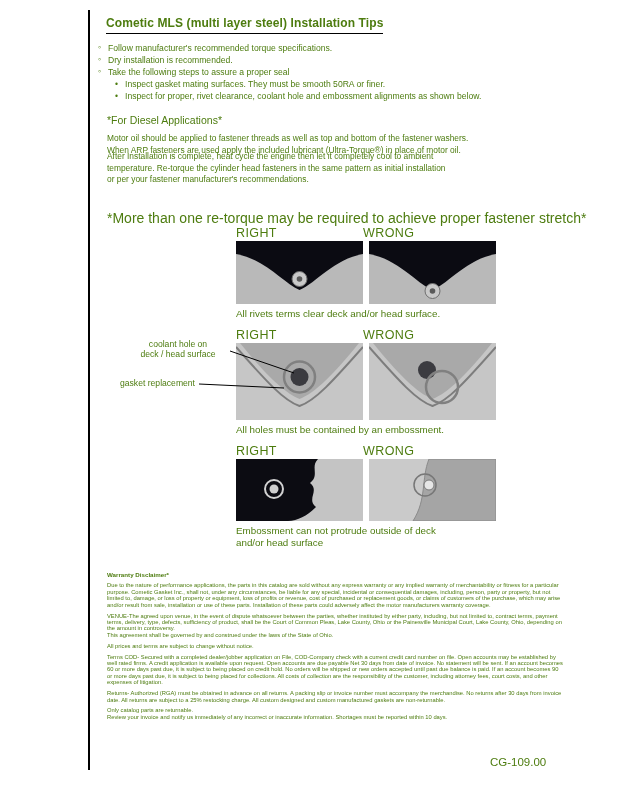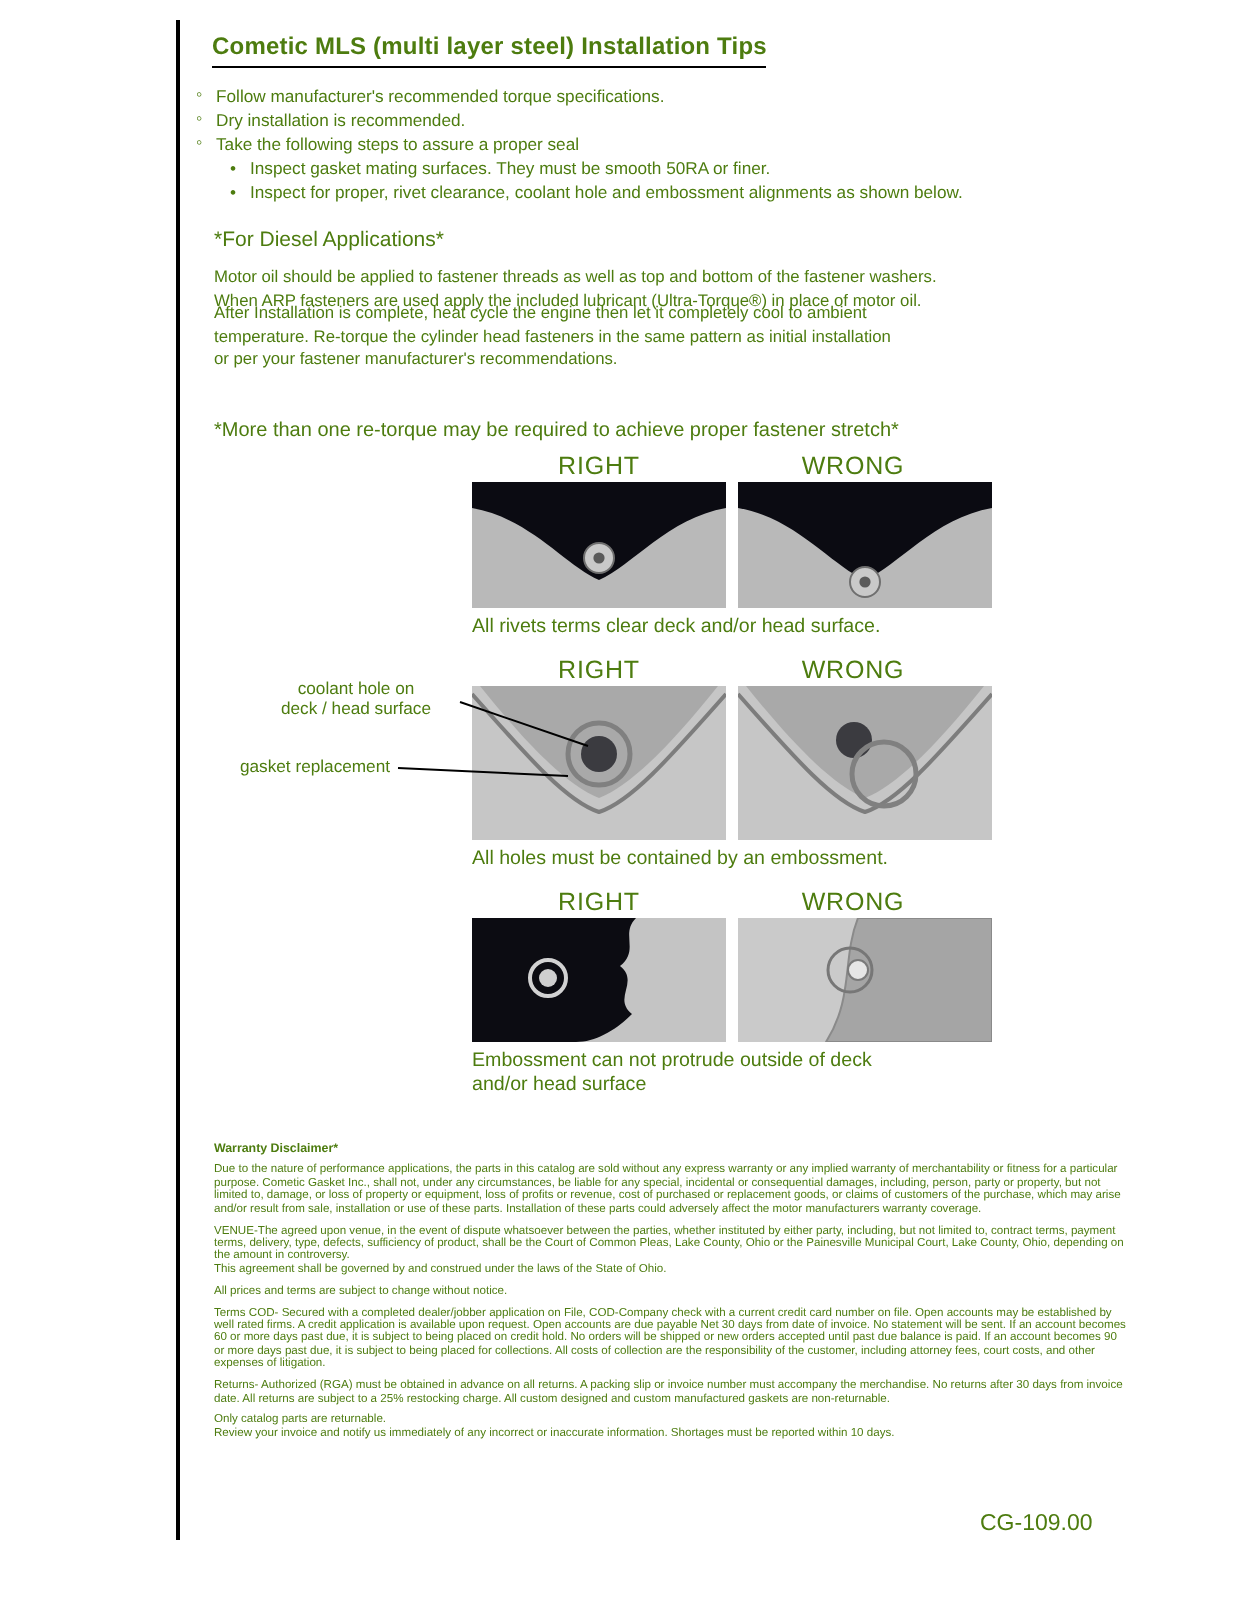--- a/index.html
+++ b/index.html
@@ -11,27 +11,27 @@
   .bullets{position:absolute;left:98px;top:42px;font-size:8.6px;line-height:12px;}
   .bullet{position:relative;padding-left:10px;}
   .bullet::before{content:"◦";position:absolute;left:0;top:-1px;font-size:9px;}
   .subs{margin-left:17px;}
   .sub{position:relative;padding-left:10px;}
   .sub::before{content:"•";position:absolute;left:0;top:0;font-size:8.6px;}
   .diesel-heading{position:absolute;left:107px;top:114px;font-size:10.5px;font-weight:normal;}
   .para{position:absolute;left:107px;width:470px;font-size:8.4px;line-height:11.5px;white-space:pre-line;}
   .p1{top:133px;}
   .p2{top:151px;}
-  .note{position:absolute;left:107px;top:210px;font-size:10px;}
+  .note{position:absolute;left:107px;top:210px;font-size:14px;}
   .diagram-row{position:absolute;left:236px;width:260px;}
   .r1{top:226px;}
   .r2{top:328px;}
   .r3{top:444px;}
   .row-labels{display:flex;height:15px;}
-  .row-label{width:127px;text-align:center;font-size:12.5px;letter-spacing:.4px;}
+  .row-label{width:127px;font-size:12.5px;letter-spacing:.4px;}
   .row-images{display:flex;gap:6px;}
   .row-images svg{display:block;}
   .caption{font-size:9.8px;margin-top:4px;white-space:pre-line;line-height:11.5px;}
   .callout1{position:absolute;left:128px;top:339px;width:100px;font-size:8.6px;
             text-align:center;white-space:pre-line;line-height:10px;}
   .callout2{position:absolute;left:120px;top:378px;font-size:8.6px;}
   .callout-svg{position:absolute;left:0;top:0;width:618px;height:800px;pointer-events:none;}
   .warranty{position:absolute;left:107px;top:572px;width:456px;font-size:5.8px;line-height:6.4px;}
   .warranty-heading{font-weight:bold;font-size:6.2px;margin-bottom:4px;}
   .wpara{margin-bottom:4.5px;white-space:pre-line;}

